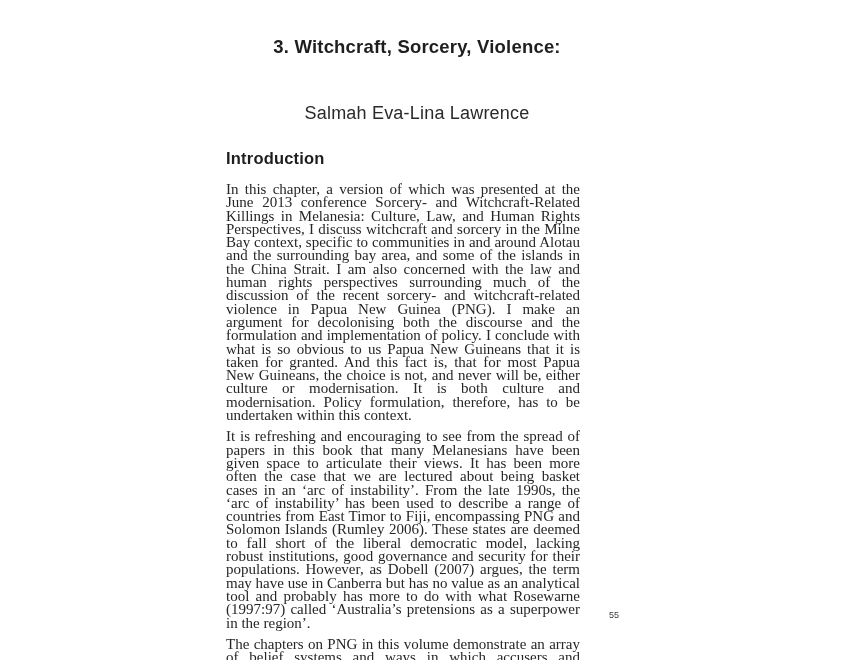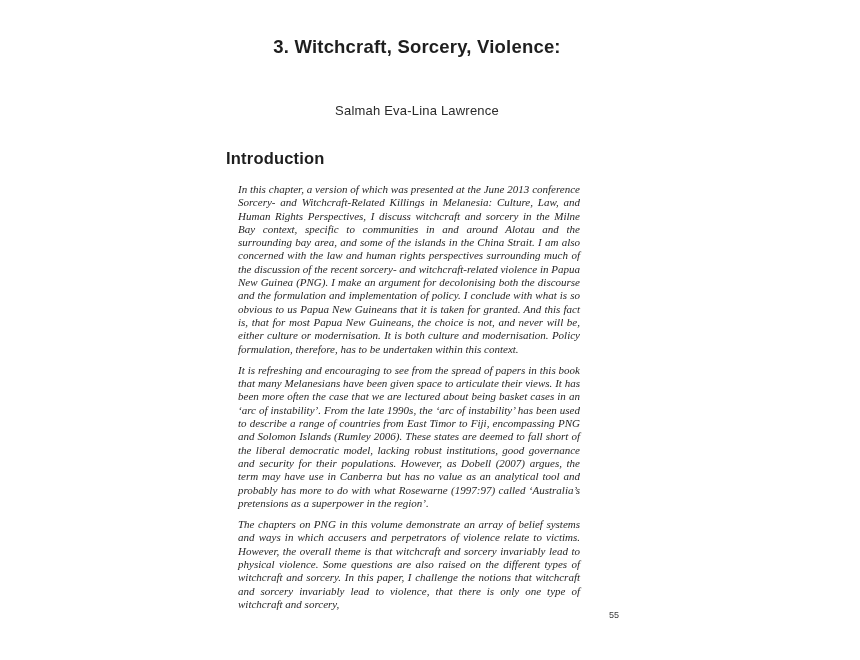--- a/index.html
+++ b/index.html
@@ -35,47 +35,46 @@
     margin: 0;
   }
   .chapter-title span { display: block; }
   .author {
     position: absolute;
     top: 103px;
     left: 417px;
     transform: translateX(-50%);
     white-space: nowrap;
     font-family: "Liberation Sans", sans-serif;
-    font-size: 13px;
+    font-size: 18px;
     letter-spacing: 0.2px;
     color: #2a2a2a;
   }
   .content {
     position: absolute;
     left: 226px;
     top: 149px;
     width: 354px;
   }
   .section-heading {
     font-family: "Liberation Sans", sans-serif;
     font-weight: bold;
     font-size: 16.5px;
     line-height: 18px;
     letter-spacing: 0.2px;
     color: #1e1e1e;
     margin: 0 0 16px 0;
   }
   .body-para {
     font-family: "Liberation Serif", serif;
-    font-size: 11px;
+    font-size: 15px;
     line-height: 13.3px;
     color: #262626;
     text-align: justify;
-    margin: 0 0 8px 12px;
-    font-style: italic;
+    margin: 0 0 8px 0;
   }
   .page-number {
     position: absolute;
     left: 609px;
     top: 610px;
     font-family: "Liberation Sans", sans-serif;
     font-weight: normal;
     font-size: 9px;
     line-height: 10px;
     color: #3a3a3a;

